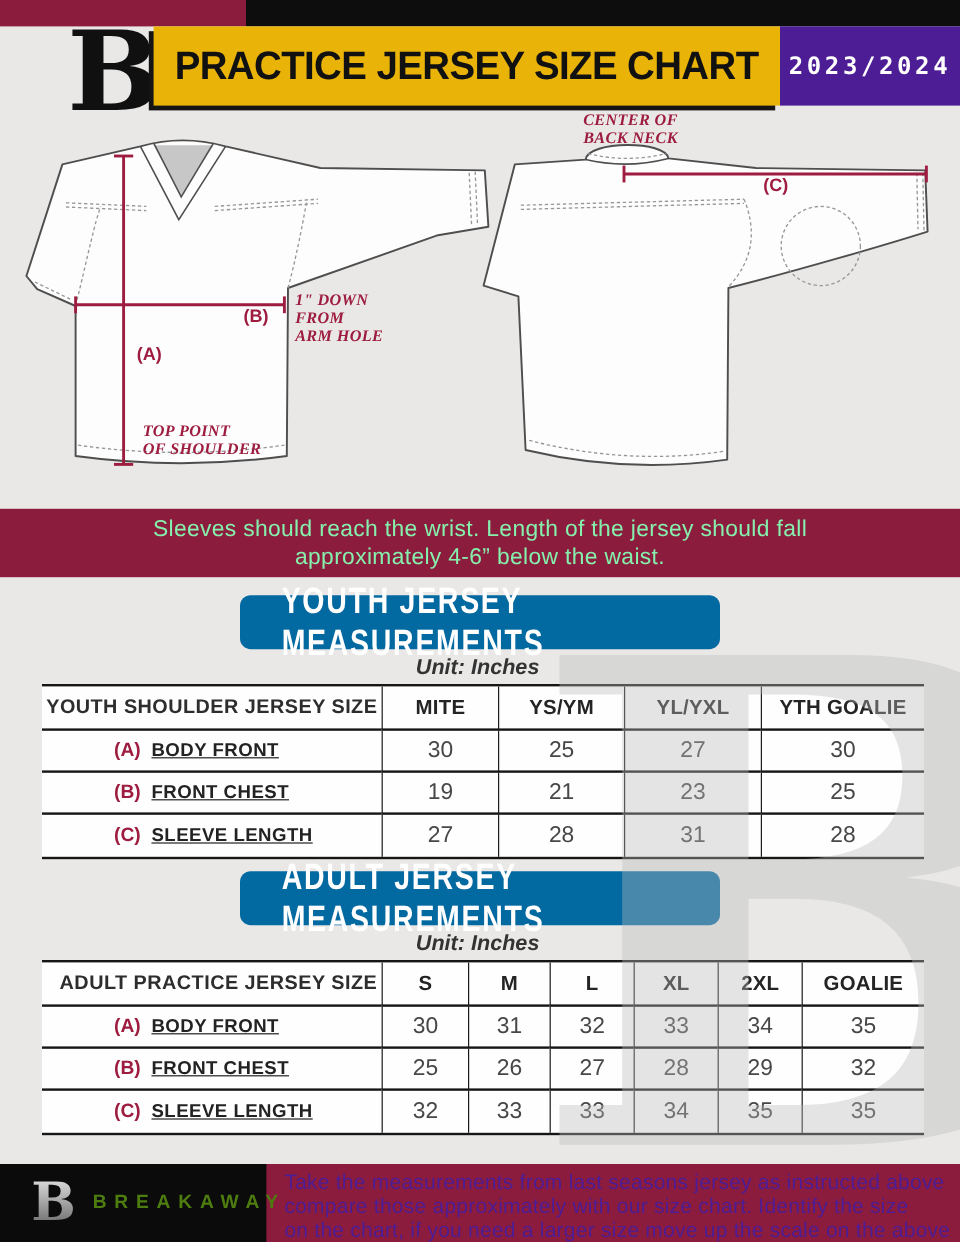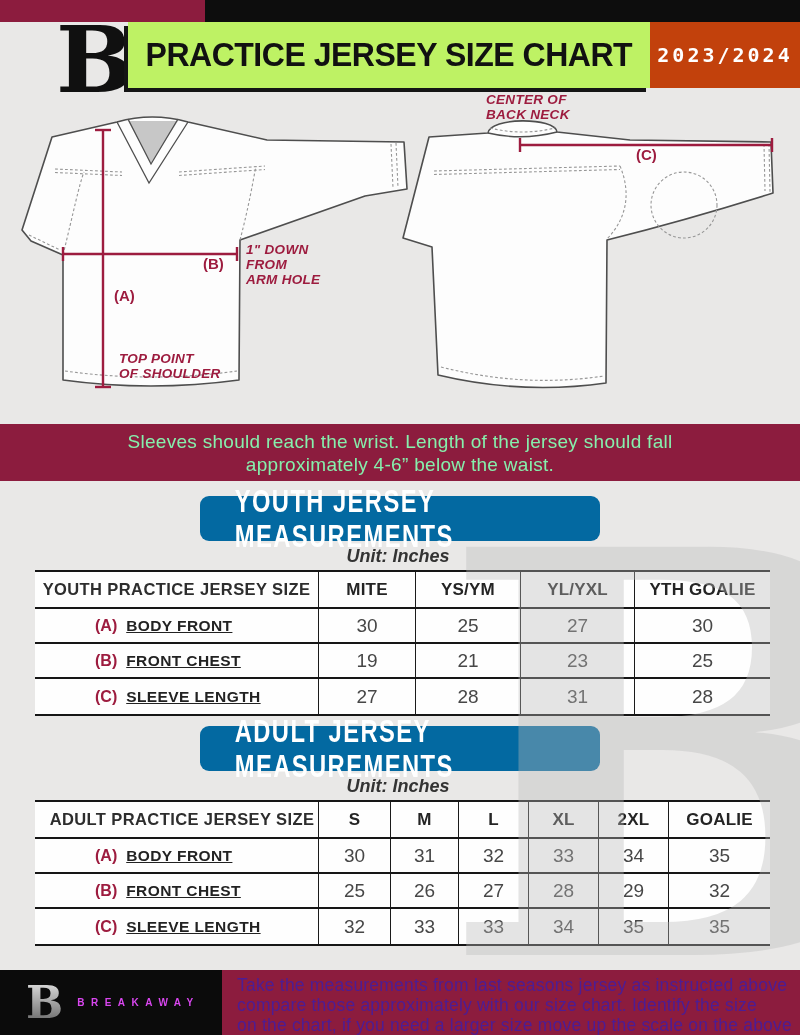--- a/index.html
+++ b/index.html
@@ -11,46 +11,46 @@
   }
   
   .strip-maroon { position:absolute; left:0; top:0; width:205px; height:22px; background:#8c1c3e; }
   .strip-black  { position:absolute; left:205px; top:0; right:0; height:22px; background:#0d0d0d; }
   .logo-b {
     position:absolute; left:56px; top:14px; font-family:"DejaVu Serif", serif;
     font-weight:700; font-size:92px; line-height:1; color:#101010;
   }
   .title-box {
     position:absolute; left:128px; top:22px; width:522px; height:66px;
-    background:#bef264; box-shadow:-4px 4px 0 #151515;
+    background:#eab308; box-shadow:-4px 4px 0 #151515;
     display:flex; align-items:center; justify-content:center;
   }
   .title-box span {
     display:inline-block; font-size:33px; font-weight:700; color:#111;
     letter-spacing:-0.5px; transform:scaleX(0.97);
   }
   .year-box {
     position:absolute; left:650px; top:22px; width:150px; height:66px;
-    background:#c2410c; display:flex; align-items:center; justify-content:center;
+    background:#4c1d95; display:flex; align-items:center; justify-content:center;
   }
   .year-box span {
     font-family:"DejaVu Sans Mono", monospace; font-size:20px; font-weight:700;
     color:#fff; letter-spacing:3px;
   }
   
   svg.jersey { position:absolute; overflow:visible; }
   .front-svg { left:22px; top:108px; width:390px; height:300px; }
   .back-svg  { left:408px; top:108px; width:382px; height:300px; }
   .outline { fill:#fdfdfd; stroke:#4e4e4e; stroke-width:1.6; stroke-linejoin:round; }
   .seam  { fill:none; stroke:#979797; stroke-width:1.1; stroke-dasharray:2.8 2.2; }
   .solidline { fill:none; stroke:#4e4e4e; stroke-width:1.3; }
   .mline { stroke:#9d1c3f; stroke-width:2.4; }
   .anno {
     position:absolute; color:#9d1c3f; font-style:italic; font-weight:600;
-    font-size:13.5px; line-height:15px; white-space:pre-line; letter-spacing:0.3px;
+    font-size:13.5px; line-height:15px; white-space:pre-line; letter-spacing:0.3px;font-family:Liberation Serif, serif;
   }
   .anno-key {
     position:absolute; color:#9d1c3f; font-weight:700; font-size:15px; font-style:normal;
   }
   
   .banner {
     position:absolute; left:0; top:424px; width:800px; height:57px; background:#8c1c3e;
     display:flex; align-items:center; justify-content:center;
   }
   .banner p {
@@ -105,21 +105,21 @@
   .footer-black {
     position:absolute; left:0; top:970px; width:222px; height:65px; background:#0b0b0b; z-index:8;
     display:flex; align-items:center;
   }
   .footer-logo-b {
     font-family:"DejaVu Serif", serif; font-weight:700; font-size:44px; line-height:1;
     margin-left:26px; background:linear-gradient(#e0e0e0,#636363);
     -webkit-background-clip:text; background-clip:text; color:transparent;
   }
   .footer-brand {
-    color:#d946ef; font-size:10px; font-weight:700; letter-spacing:6.5px; margin-left:14px;
+    color:#4d7c0f; font-size:16px; font-weight:700; letter-spacing:6.5px; margin-left:14px;
   }
   .footer-note {
     position:absolute; left:237px; top:975px; width:555px; z-index:8;
     color:#4c1d95; font-size:17.5px; line-height:20px; letter-spacing:0.2px;
   }
 </style>
 </head>
 <body>
 
 <div class="page">
@@ -193,21 +193,21 @@
   <div class="banner">
     <p>Sleeves should reach the wrist. Length of the jersey should fall approximately 4-6” below the waist.</p>
   </div>
 
   <div class="pill pill-youth">
     <span>YOUTH JERSEY MEASUREMENTS</span>
   </div>
   <div class="unit unit-youth">Unit: Inches</div>
 
   <div class="mtable mtable-youth">
-    <div class="cell sizehead lab" style="justify-content:center; padding-left:0;">YOUTH PRACTICE JERSEY SIZE</div>
+    <div class="cell sizehead lab" style="justify-content:center; padding-left:0;">YOUTH SHOULDER JERSEY SIZE</div>
     <div class="cell colhead vl">MITE</div>
     <div class="cell colhead vl">YS/YM</div>
     <div class="cell colhead vl">YL/YXL</div>
     <div class="cell colhead vl">YTH GOALIE</div>
 
     <div class="cell lab">
         <span class="rowkey">(A)</span>
         <span class="rowlabel">BODY FRONT</span>
       </div>
     <div class="cell vl">30</div>

